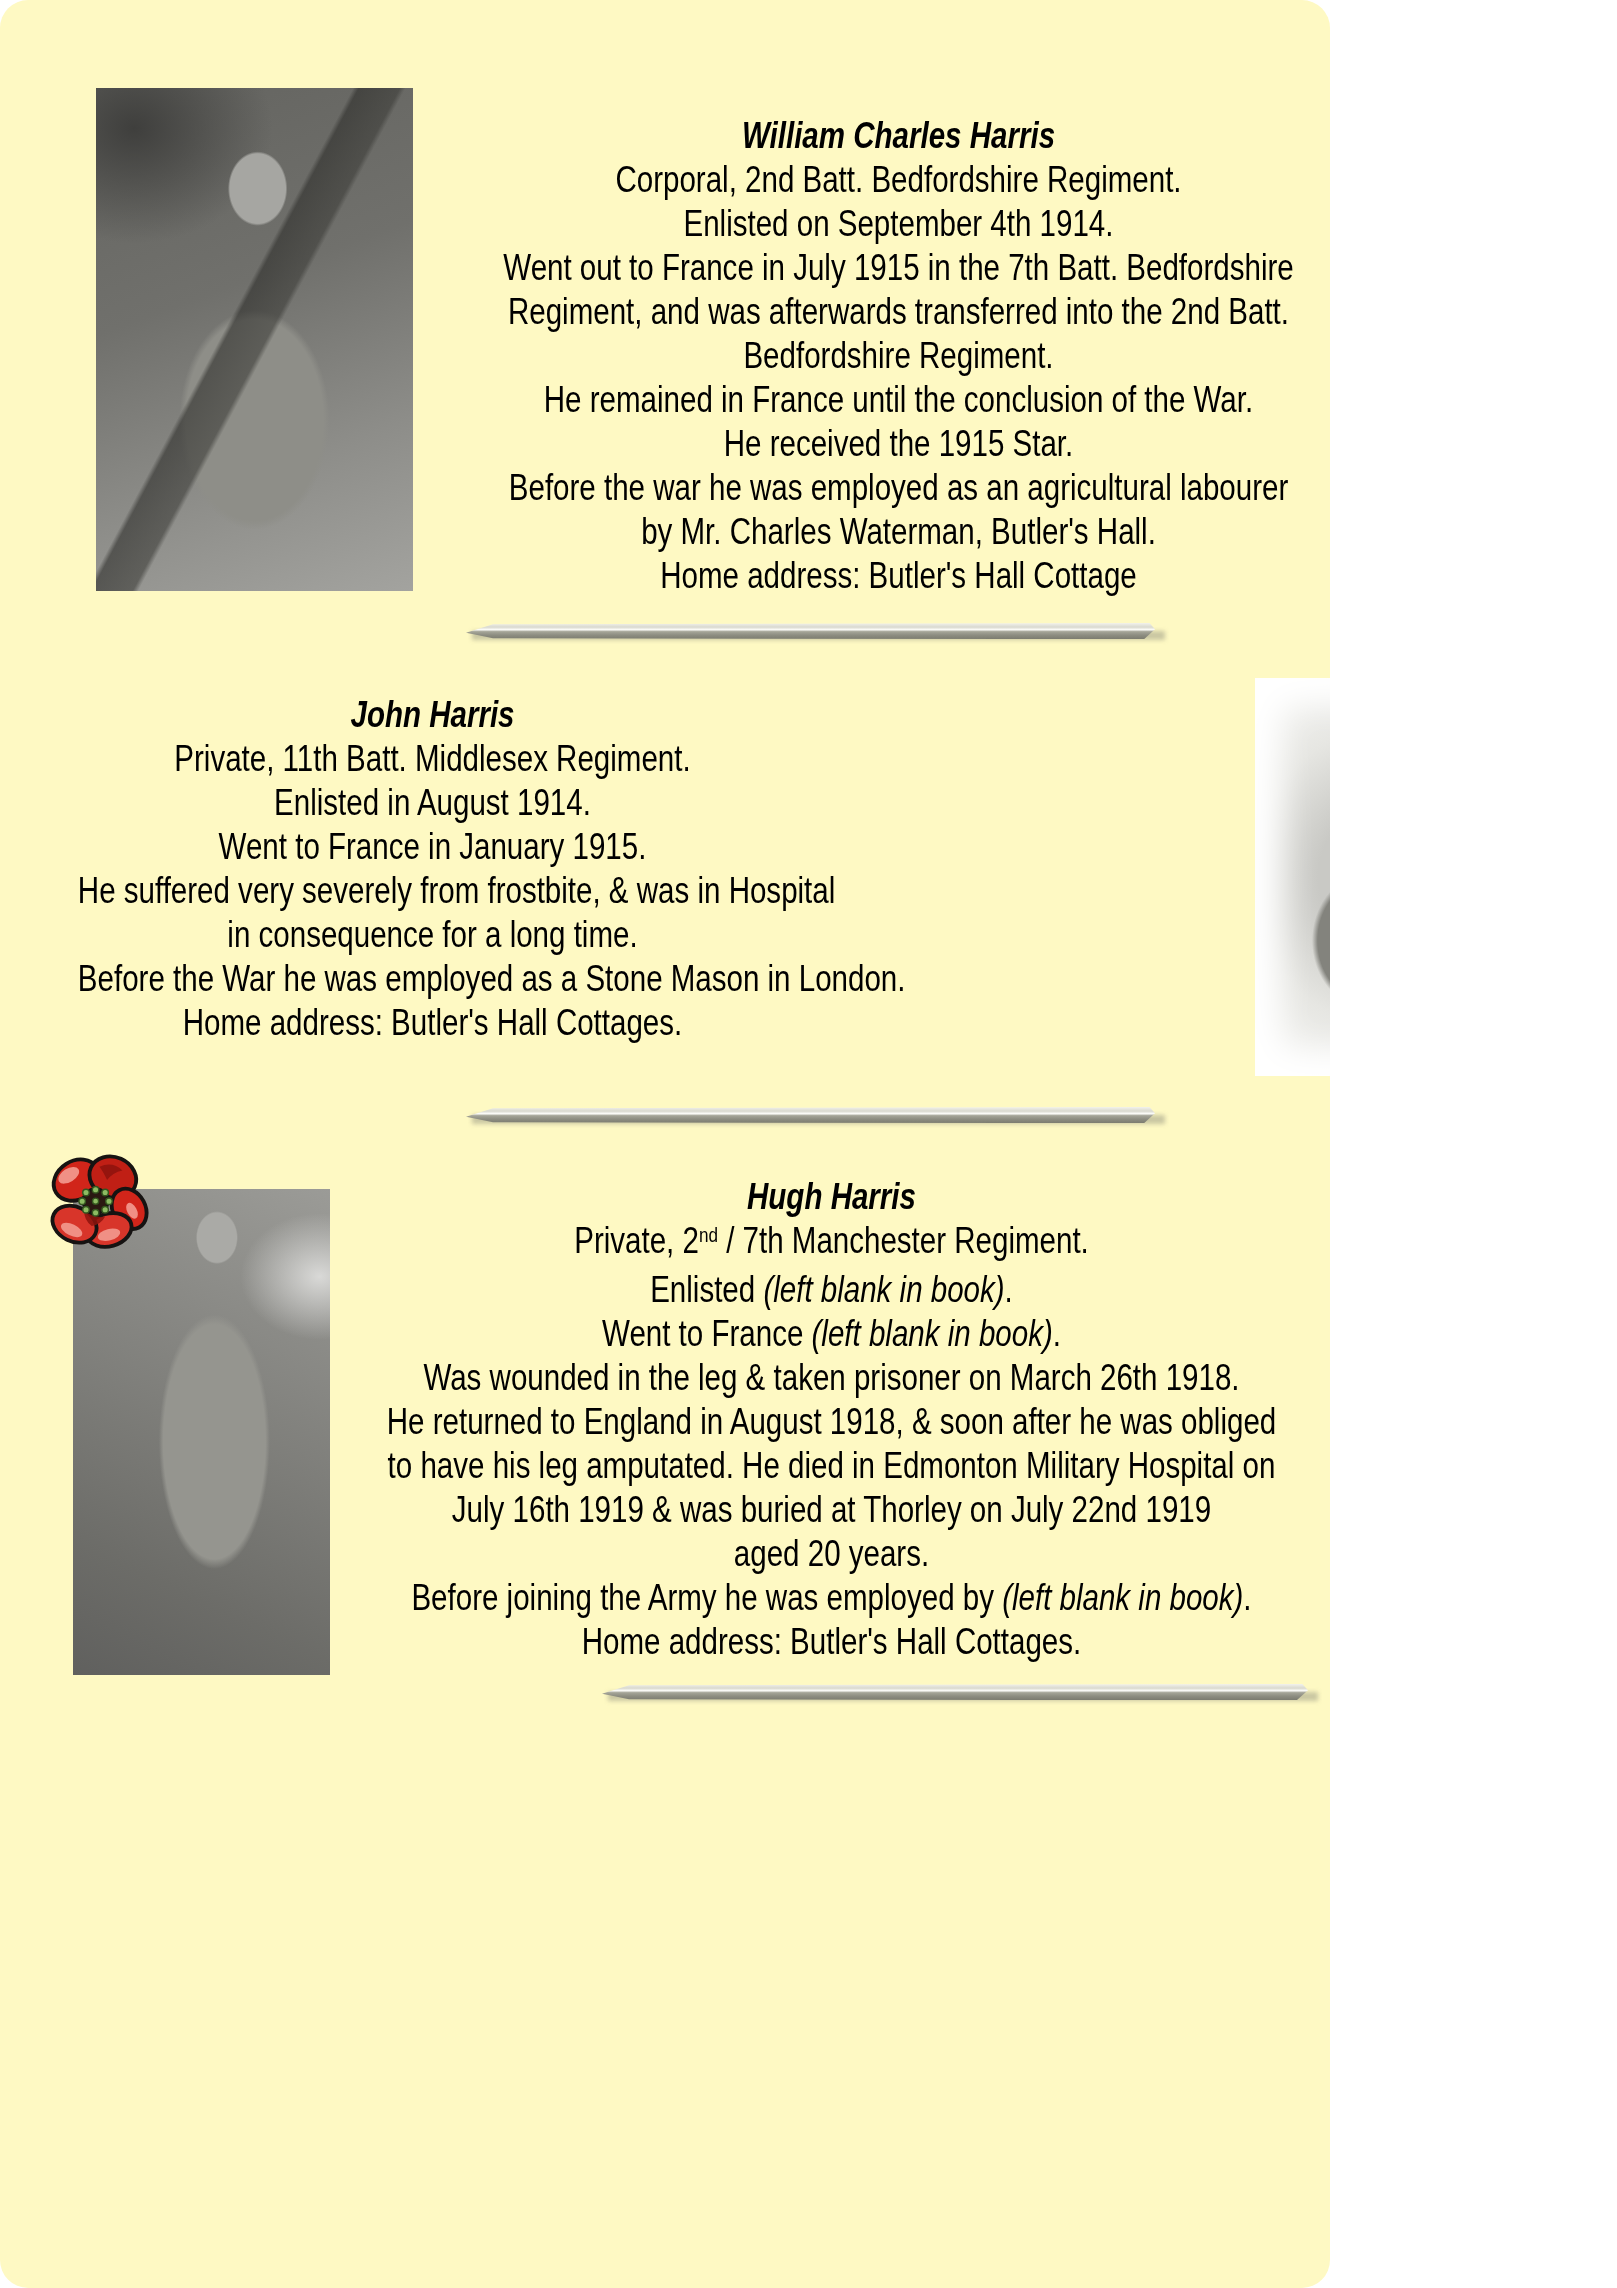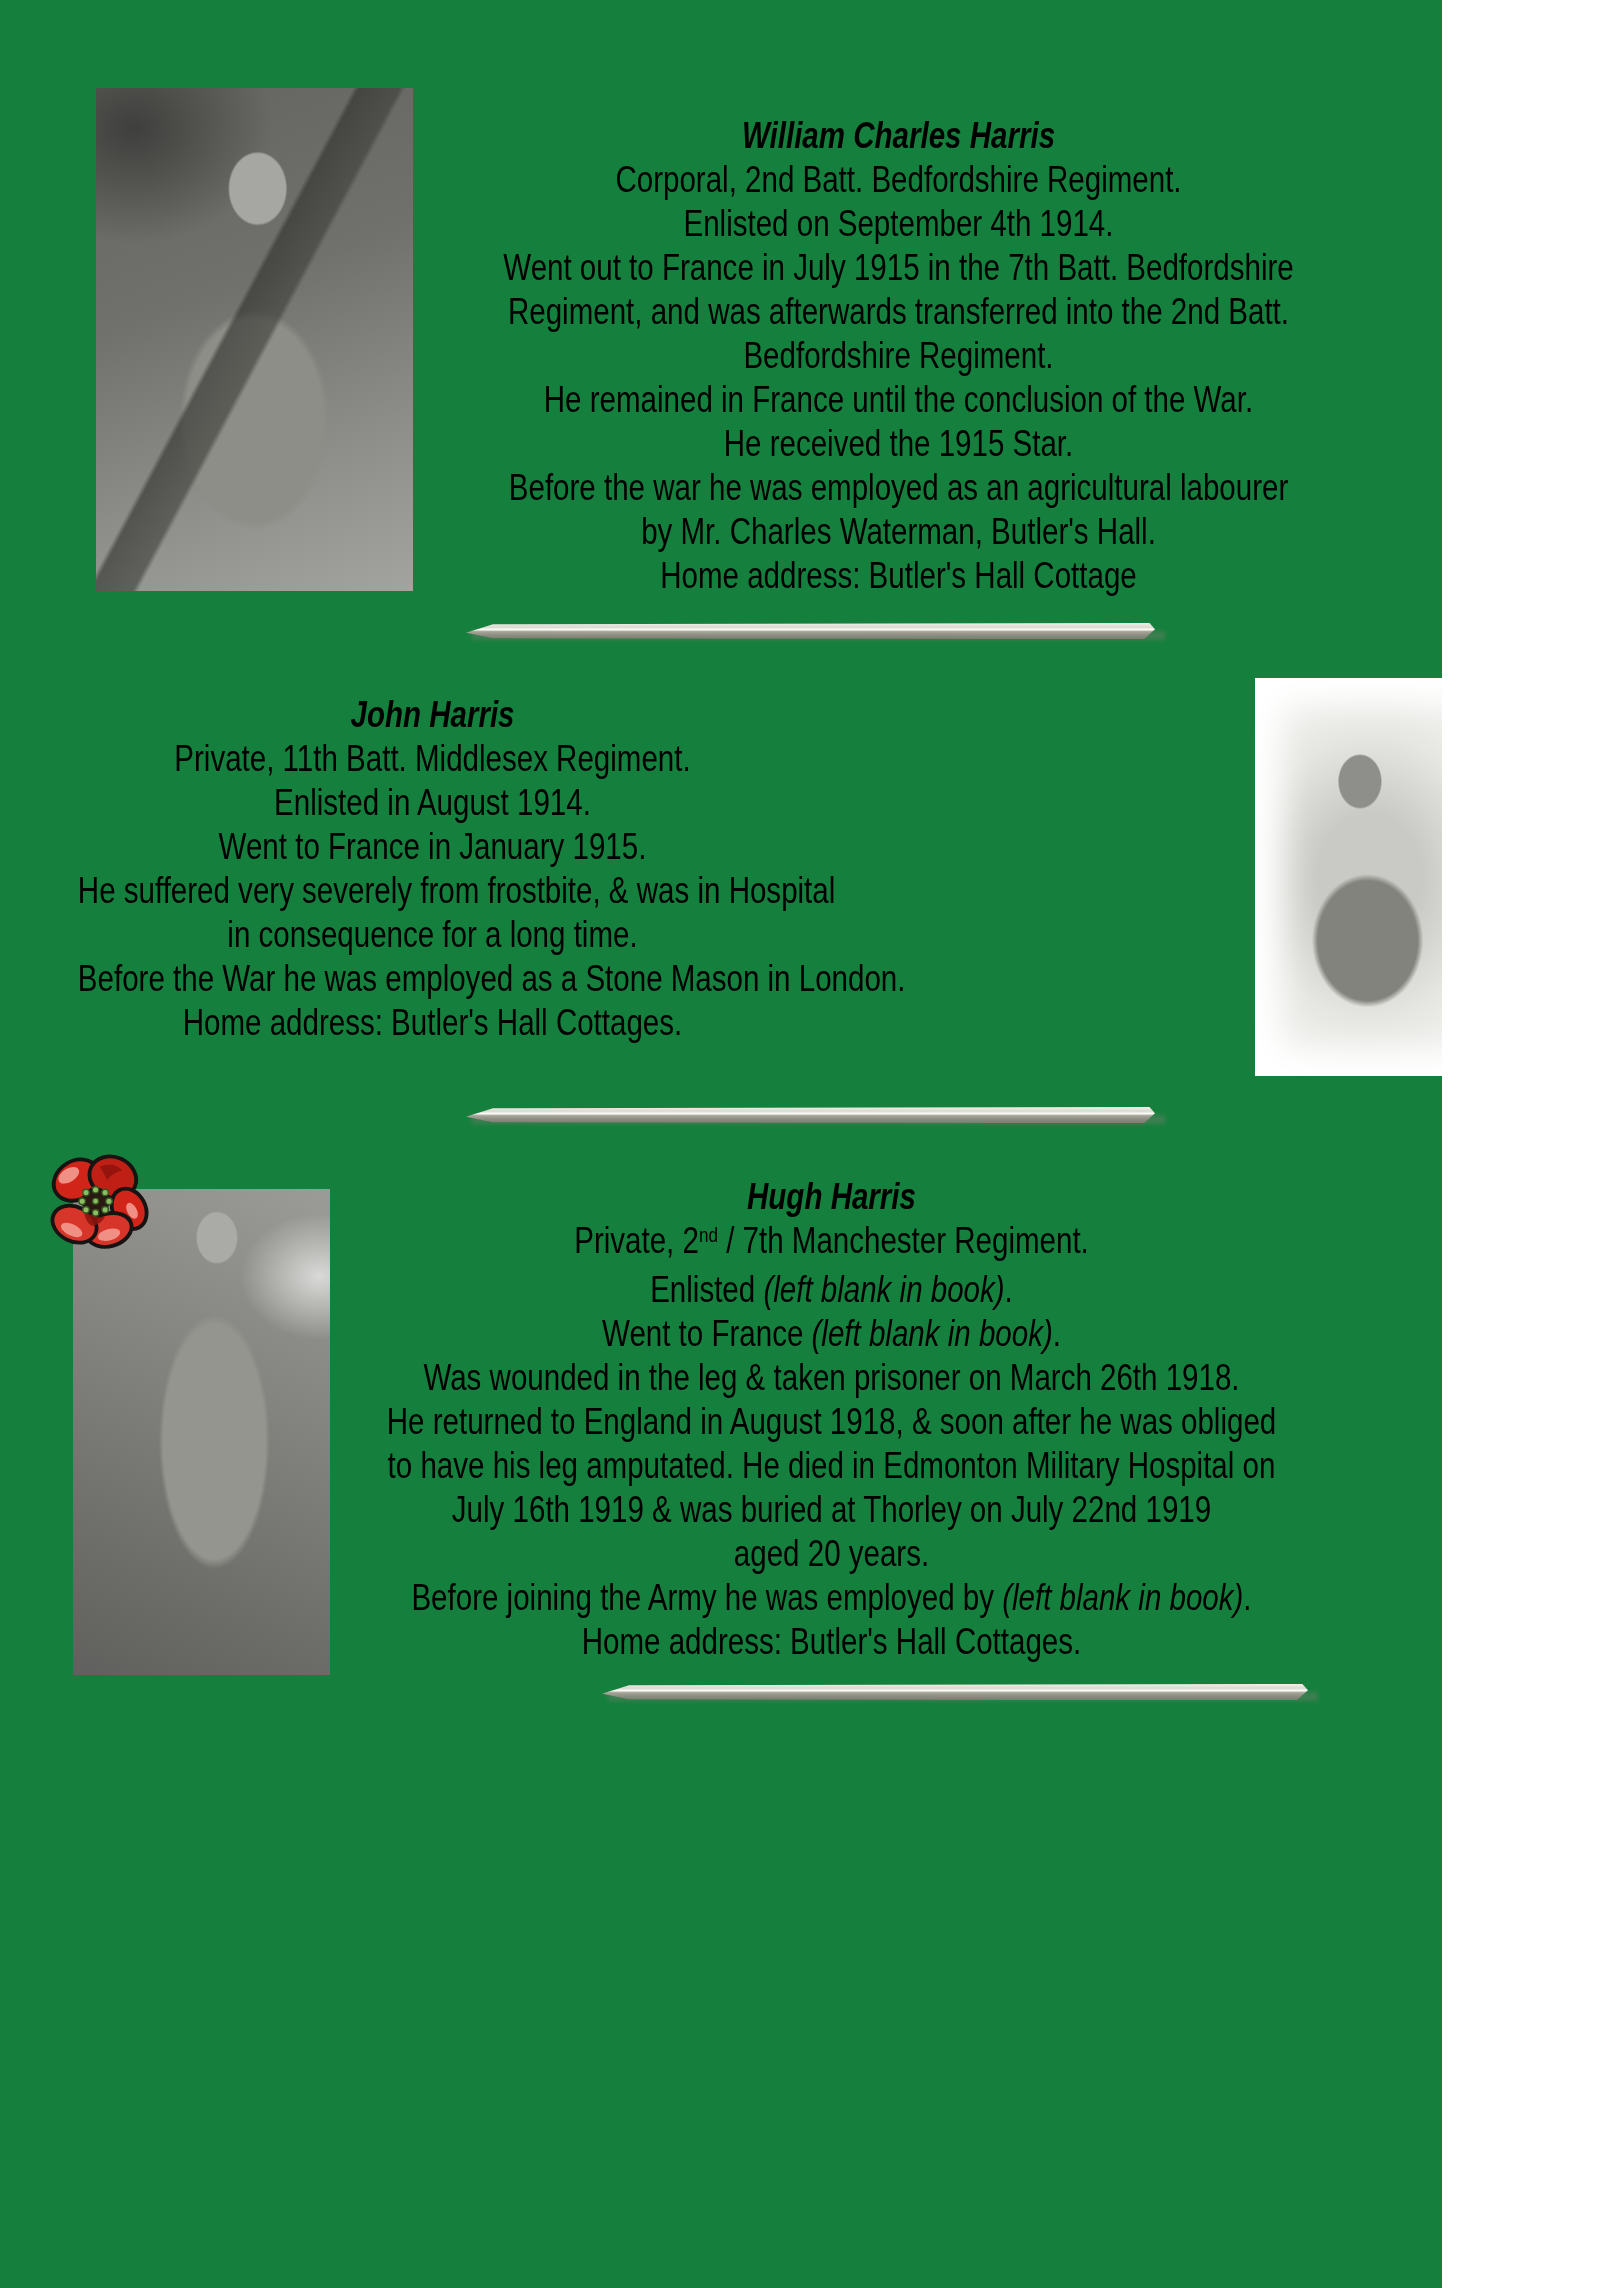--- a/index.html
+++ b/index.html
@@ -1,23 +1,24 @@
 <!DOCTYPE html>
 <html><head>
 <meta charset="utf-8">
 <style>
   html,body{margin:0;padding:0;background:#ffffff;}
   .page{
     position:relative;
-    width:1442px;
+    width:1330px;
     height:2288px;
-    background:#15803d;
+    background:#fef9c3;
     font-family:"Liberation Sans", sans-serif;
     color:#000000;
     overflow:hidden;
+    border-radius:28px;
   }
   
   .tblock{
     position:absolute;
     text-align:center;
     font-size:36px;
     line-height:44px;
     transform:scaleX(0.82);
     transform-origin:50% 0%;
   }

